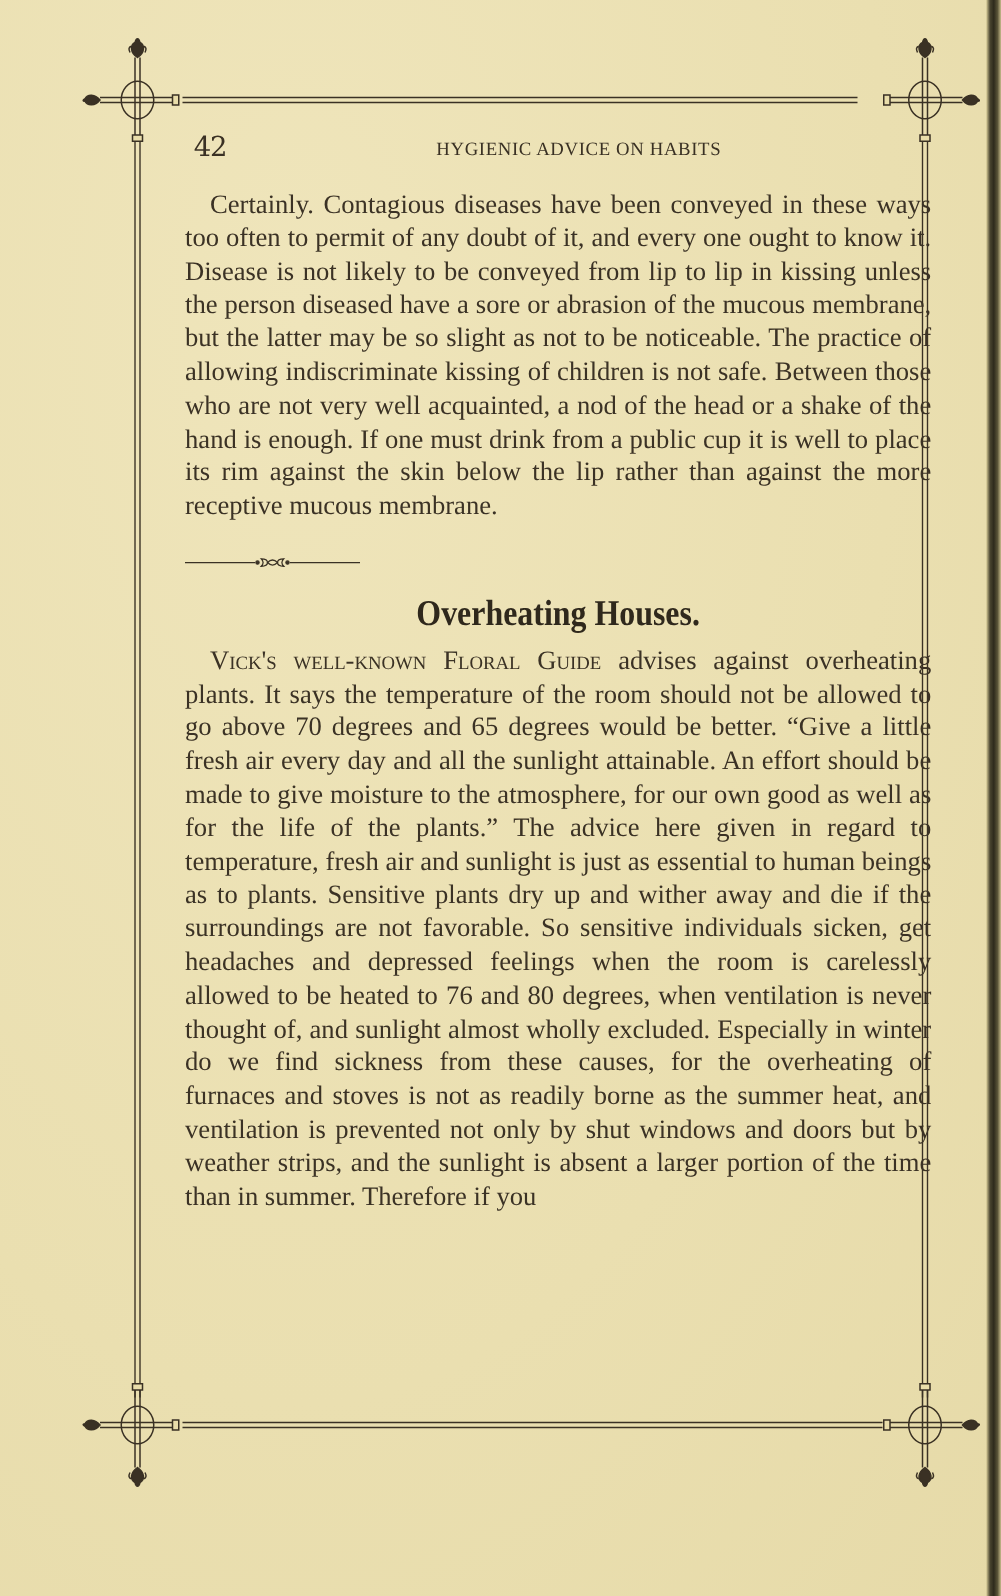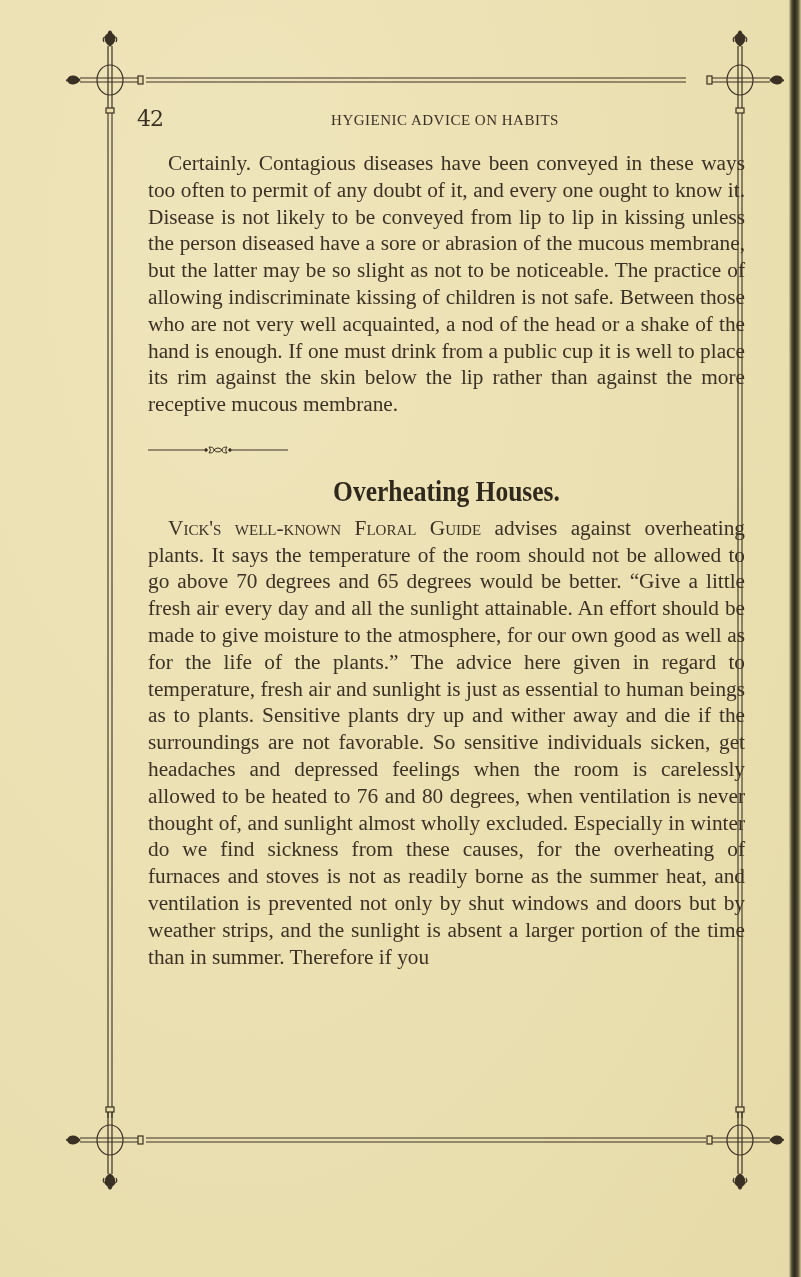--- a/index.html
+++ b/index.html
@@ -9,21 +9,21 @@
       background-image: radial-gradient(ellipse at 30% 20%, #efe5bb 0%, #eadfb0 60%, #e6daa8 100%);
       font-family: "DejaVu Serif", "Liberation Serif", serif;
       color: #3a3124;
     }
     .edge-strip {
       position: absolute; top: 0; right: 0; width: 12px; height: 1277px;
       background: linear-gradient(to right, #d8cc98 0px, #4a4530 3px, #2e2a1c 6px, #5a5438 9px, #cfc392 12px);
     }
     .frame { position: absolute; left: 0; top: 0; width: 801px; height: 1277px; }
     .running-head {
-      position: absolute; top: 104px; left: 132px; width: 606px; height: 30px;
+      position: absolute; top: 104px; left: 150px; width: 606px; height: 30px;
     }
     .page-number {
       position: absolute; left: 5px; top: 0; font-size: 22px; line-height: 30px;
       font-family: "DejaVu Serif", serif; letter-spacing: -1px;
     }
     .running-title {
       position: absolute; left: 0; width: 100%; text-align: center; top: 2px;
       font-size: 15px; letter-spacing: 0.5px; line-height: 28px;
       font-family: "Liberation Serif", serif; font-variant: small-caps; text-transform: uppercase;
       padding-left: 20px; box-sizing: border-box;

